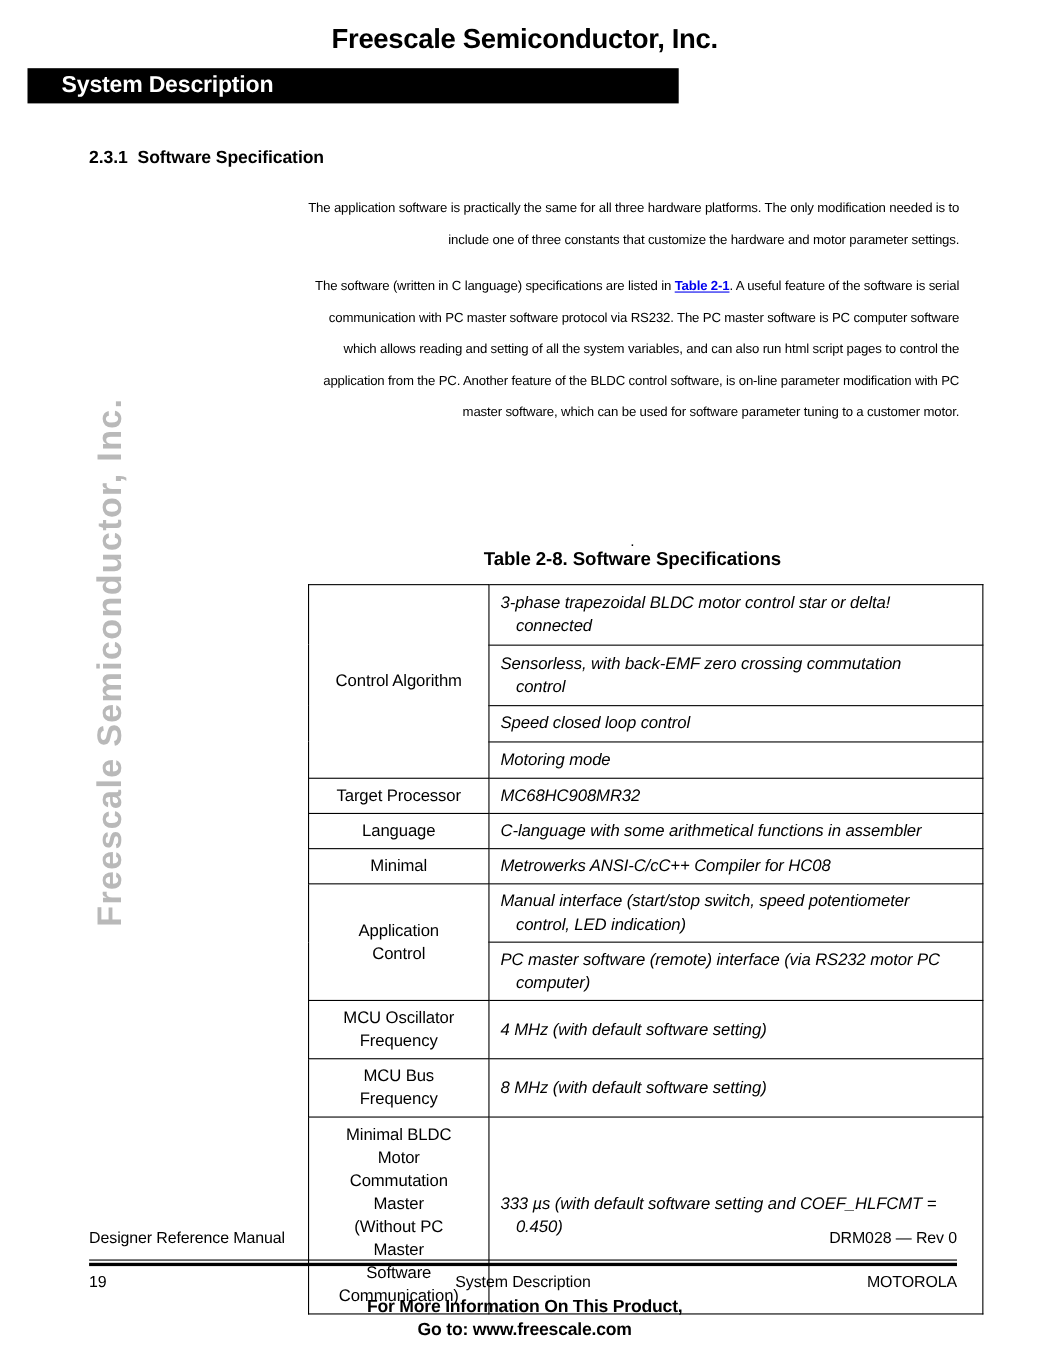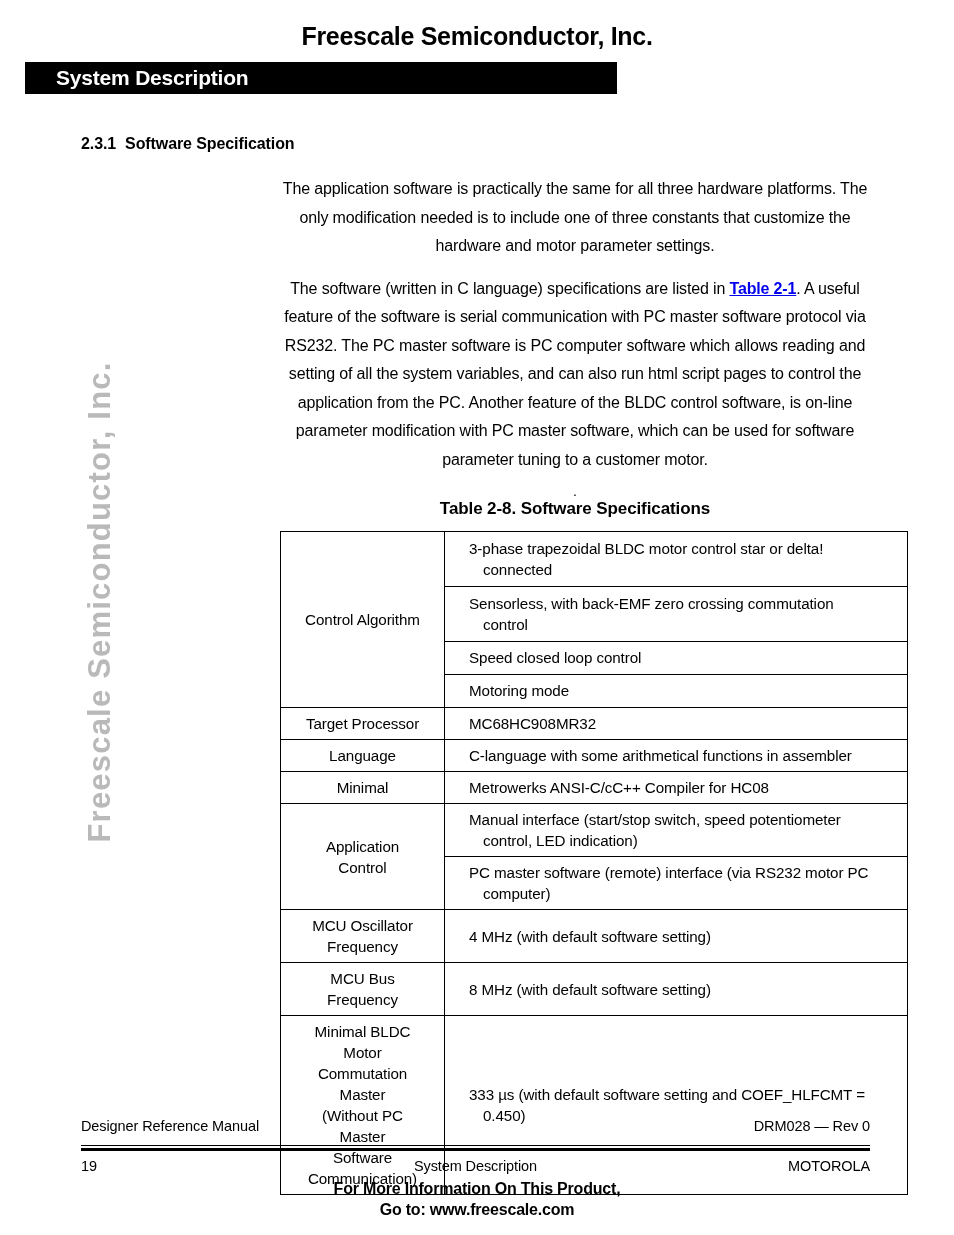--- a/index.html
+++ b/index.html
@@ -81,25 +81,25 @@
   .section-heading .num { margin-right: 9px; }
 
   
   .body-col {
     position: absolute;
     left: 278px;
     top: 175px;
     width: 594px;
   }
   .para {
-    font-size: 16px;
+    font-size: 12px;
     line-height: 28.5px;
     letter-spacing: -0.15px;
     margin: 0 0 14px 0;
-    text-align: center;
+    text-align: right;
   }
   .xref {
     color: #0000ee;
     font-weight: bold;
     margin-top: 16px;
   }
 
   
   .caption-dot {
     position: absolute;
@@ -139,21 +139,22 @@
   }
   .spec-table td.k {
     width: 155px;
     text-align: center;
     font-weight: normal;
     padding: 5px 4px;
   }
   .spec-table td.v {
     width: 432px;
     text-align: left;
-    padding-left: 24px;
+    padding-left: 10px;
+    font-style: italic;
   }
   .spec-table td.v .cont {
     display: block;
     padding-left: 14px;
   }
   .spec-table td.tall { height: 165px; vertical-align: middle; }
   .spec-table td.tall-v { vertical-align: middle; }
   .stack-line { display: block; }
 
   

